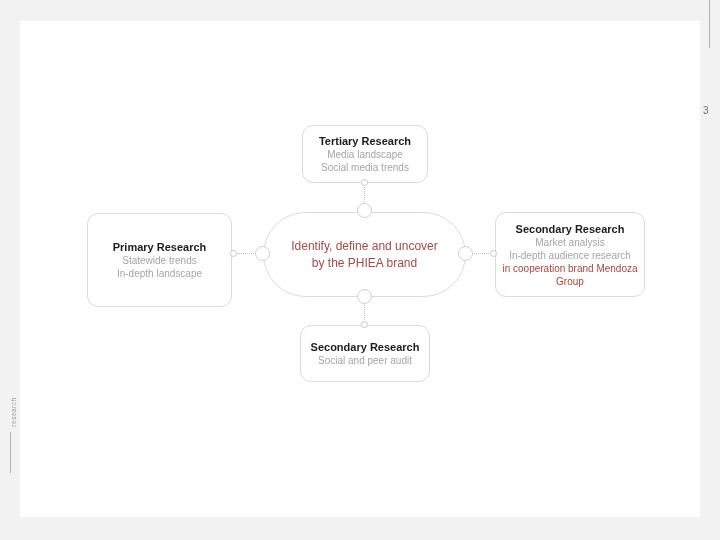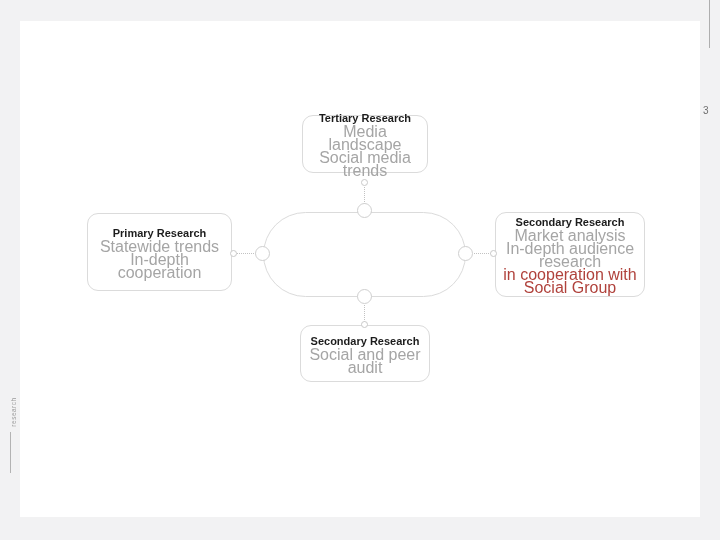--- a/index.html
+++ b/index.html
@@ -55,26 +55,26 @@
     text-align:center;
     box-sizing:border-box;
     z-index:2;
     padding:2px 4px;
   }
   .node-title{
     font-size:11px;font-weight:bold;color:#1c1c1c;line-height:14px;
     display:block;
   }
   .node-line{
-    font-size:16px;line-height:13px;display:block;
+    font-size:10px;line-height:13px;display:block;
   }
   .muted{color:#a5a5a5;}
   .accent{color:#b0423c;}
-  .box-top{left:302px;top:115px;width:126px;height:58px;}
-  .box-left{left:87px;top:213px;width:145px;height:78px;}
+  .box-top{left:302px;top:125px;width:126px;height:58px;}
+  .box-left{left:87px;top:213px;width:145px;height:94px;}
   .box-right{left:495px;top:212px;width:150px;height:85px;}
   .box-bottom{left:300px;top:325px;width:130px;height:57px;}
   .pill{
     left:263px;top:212px;width:203px;height:85px;
     border-radius:43px;
   }
   .pill-line{
     font-size:12px;line-height:16.5px;color:#a64a45;display:block;
   }
   
@@ -130,31 +130,33 @@
 
   <div class="node-box box-top">
     <span class="node-title">Tertiary Research</span>
     <span class="node-line muted">Media landscape</span>
     <span class="node-line muted">Social media trends</span>
   </div>
 
   <div class="node-box box-left">
     <span class="node-title">Primary Research</span>
     <span class="node-line muted">Statewide trends</span>
-    <span class="node-line muted">In-depth cooperation</span>
+    <span class="node-line muted">In-depth landscape</span>
   </div>
 
   <div class="node-box box-right">
     <span class="node-title">Secondary Research</span>
     <span class="node-line muted">Market analysis</span>
     <span class="node-line muted">In-depth audience research</span>
-    <span class="node-line accent">in cooperation with Social Group</span>
+    <span class="node-line accent">in cooperation brand Mendoza Group</span>
   </div>
 
   <div class="node-box box-bottom">
     <span class="node-title">Secondary Research</span>
     <span class="node-line muted">Social and peer audit</span>
   </div>
 
   <div class="node-box pill">
+    <span class="pill-line">Identify, define and uncover</span>
+    <span class="pill-line">by the PHIEA brand</span>
   </div>
 
 </div>
 
 </body></html>

